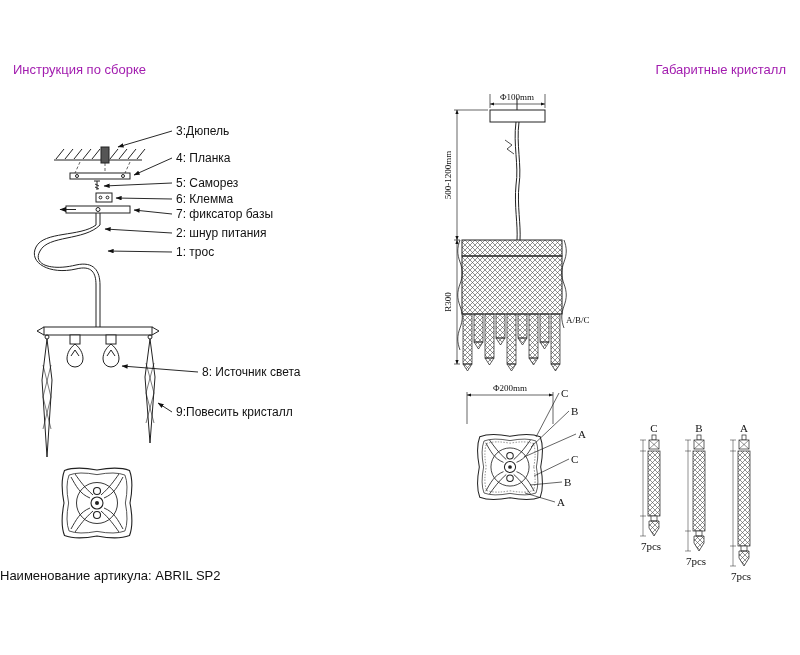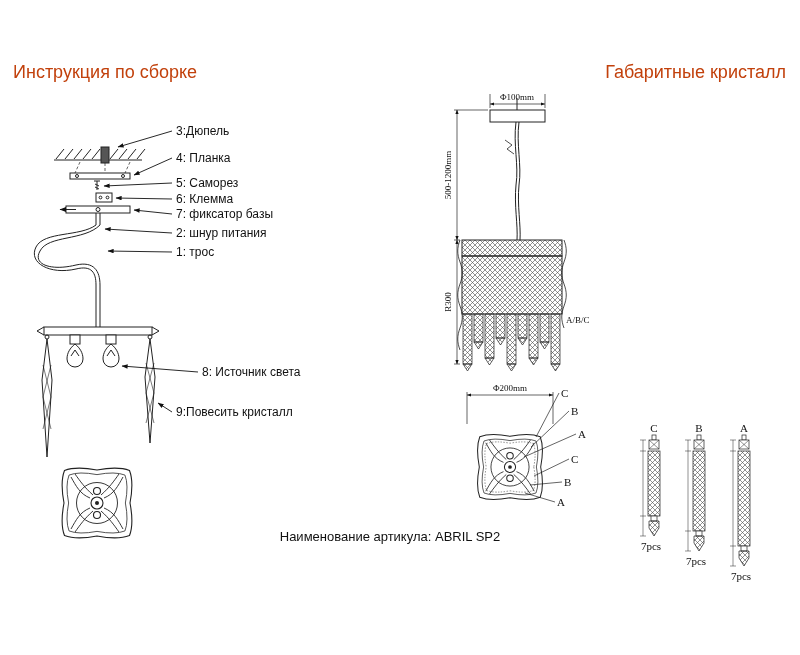--- a/index.html
+++ b/index.html
@@ -1,20 +1,20 @@
 <!DOCTYPE html>
 <html><head>
 <meta charset="utf-8">
 <style>
   * { margin:0; padding:0; box-sizing:border-box; }
   html,body { width:800px; height:655px; background:#ffffff; }
   body { position:relative; font-family:"Liberation Sans", sans-serif; color:#111; overflow:hidden; }
   .abs { position:absolute; }
-  .hdr { font-size:18px; color:#c2410c; white-space:nowrap; }
-  #footer { position:absolute; top:529px; left:0; width:780px; text-align:center; font-size:13px; }
+  .hdr { font-size:13px; color:#a21caf; white-space:nowrap; }
+  #footer { position:absolute; top:568px; left:0; width:780px; text-align:left; font-size:13px; }
   svg { overflow:visible; display:block; }
   svg text { font-family:"Liberation Sans", sans-serif; font-size:12px; fill:#111; stroke:none; }
   svg text.dim { font-family:"Liberation Serif", serif; font-size:9px; }
   svg text.lbl { font-family:"Liberation Serif", serif; font-size:11px; }
 </style>
 </head>
 <body>
 
 <div class="abs hdr" style="left:13px; top:62px;">Инструкция по сборке</div>
 <div class="abs hdr" style="right:14px; top:62px;">Габаритные кристалл</div>

